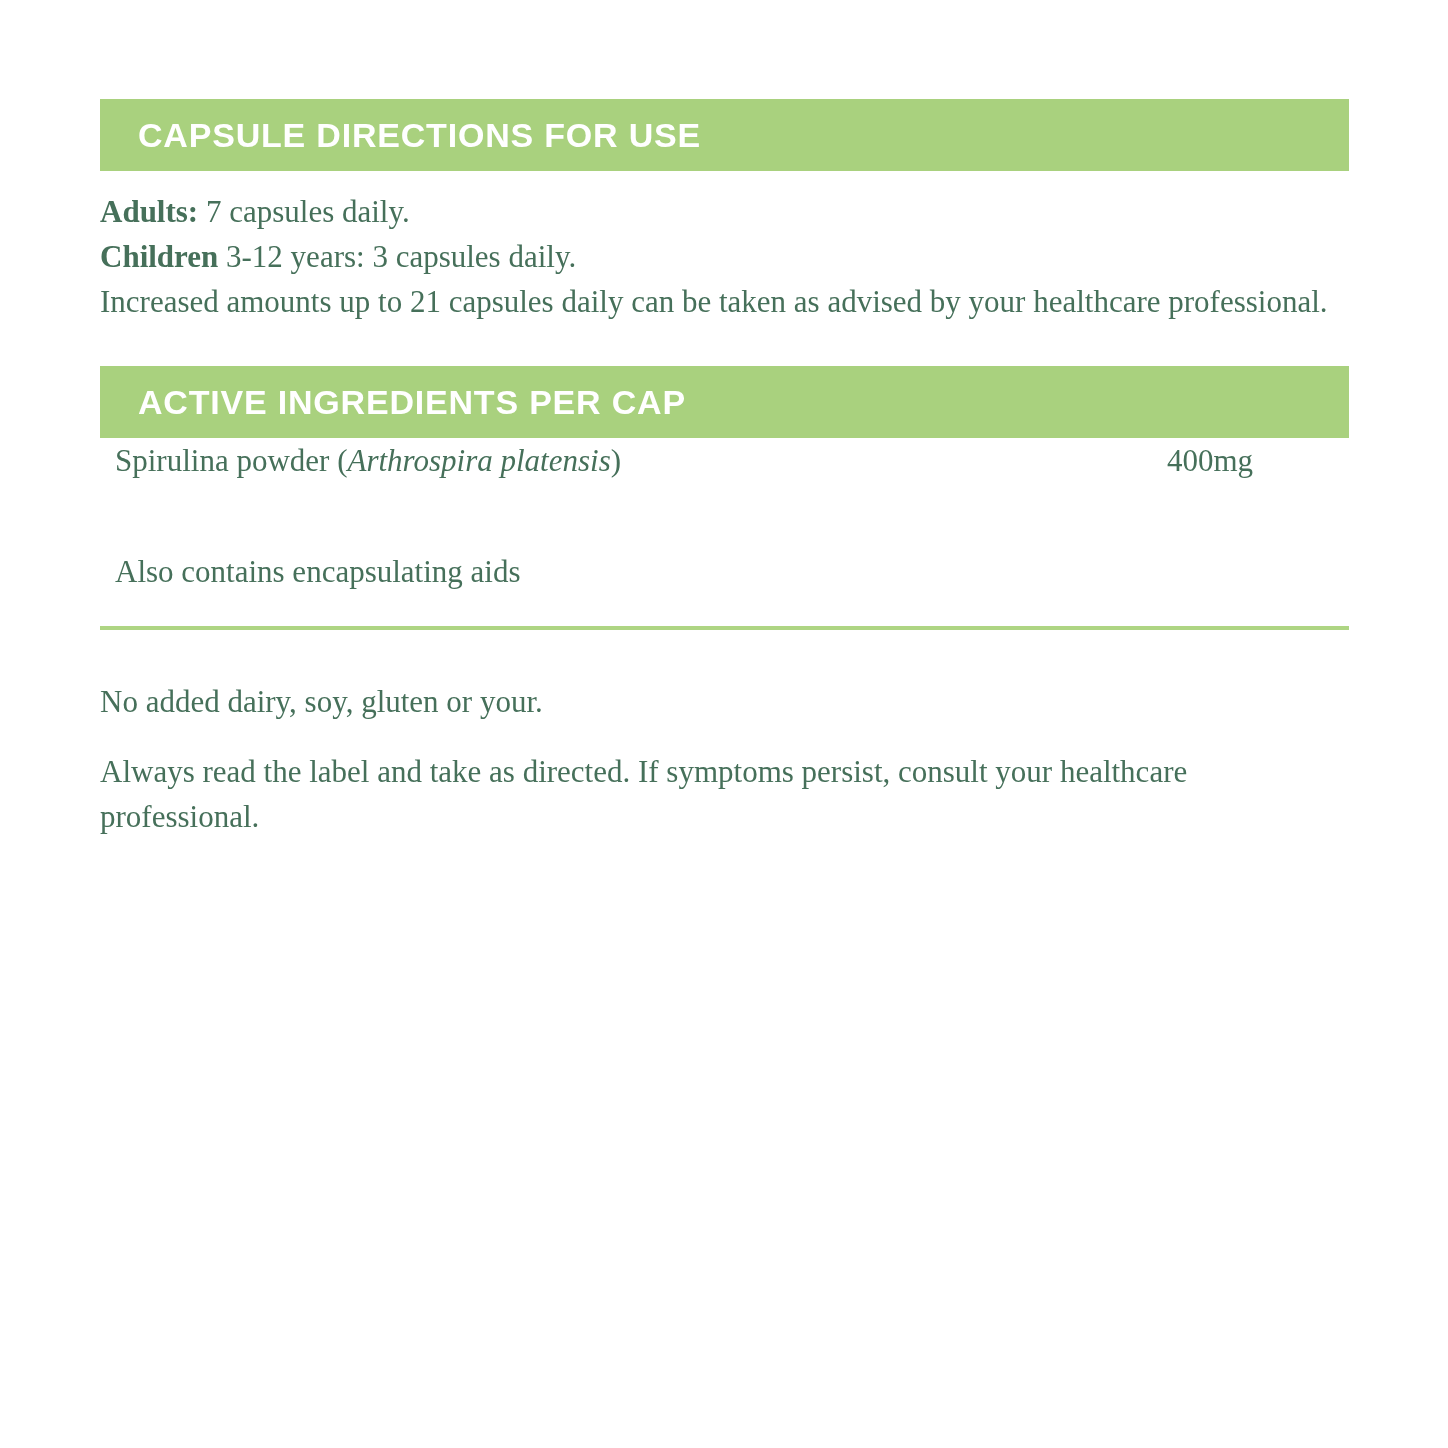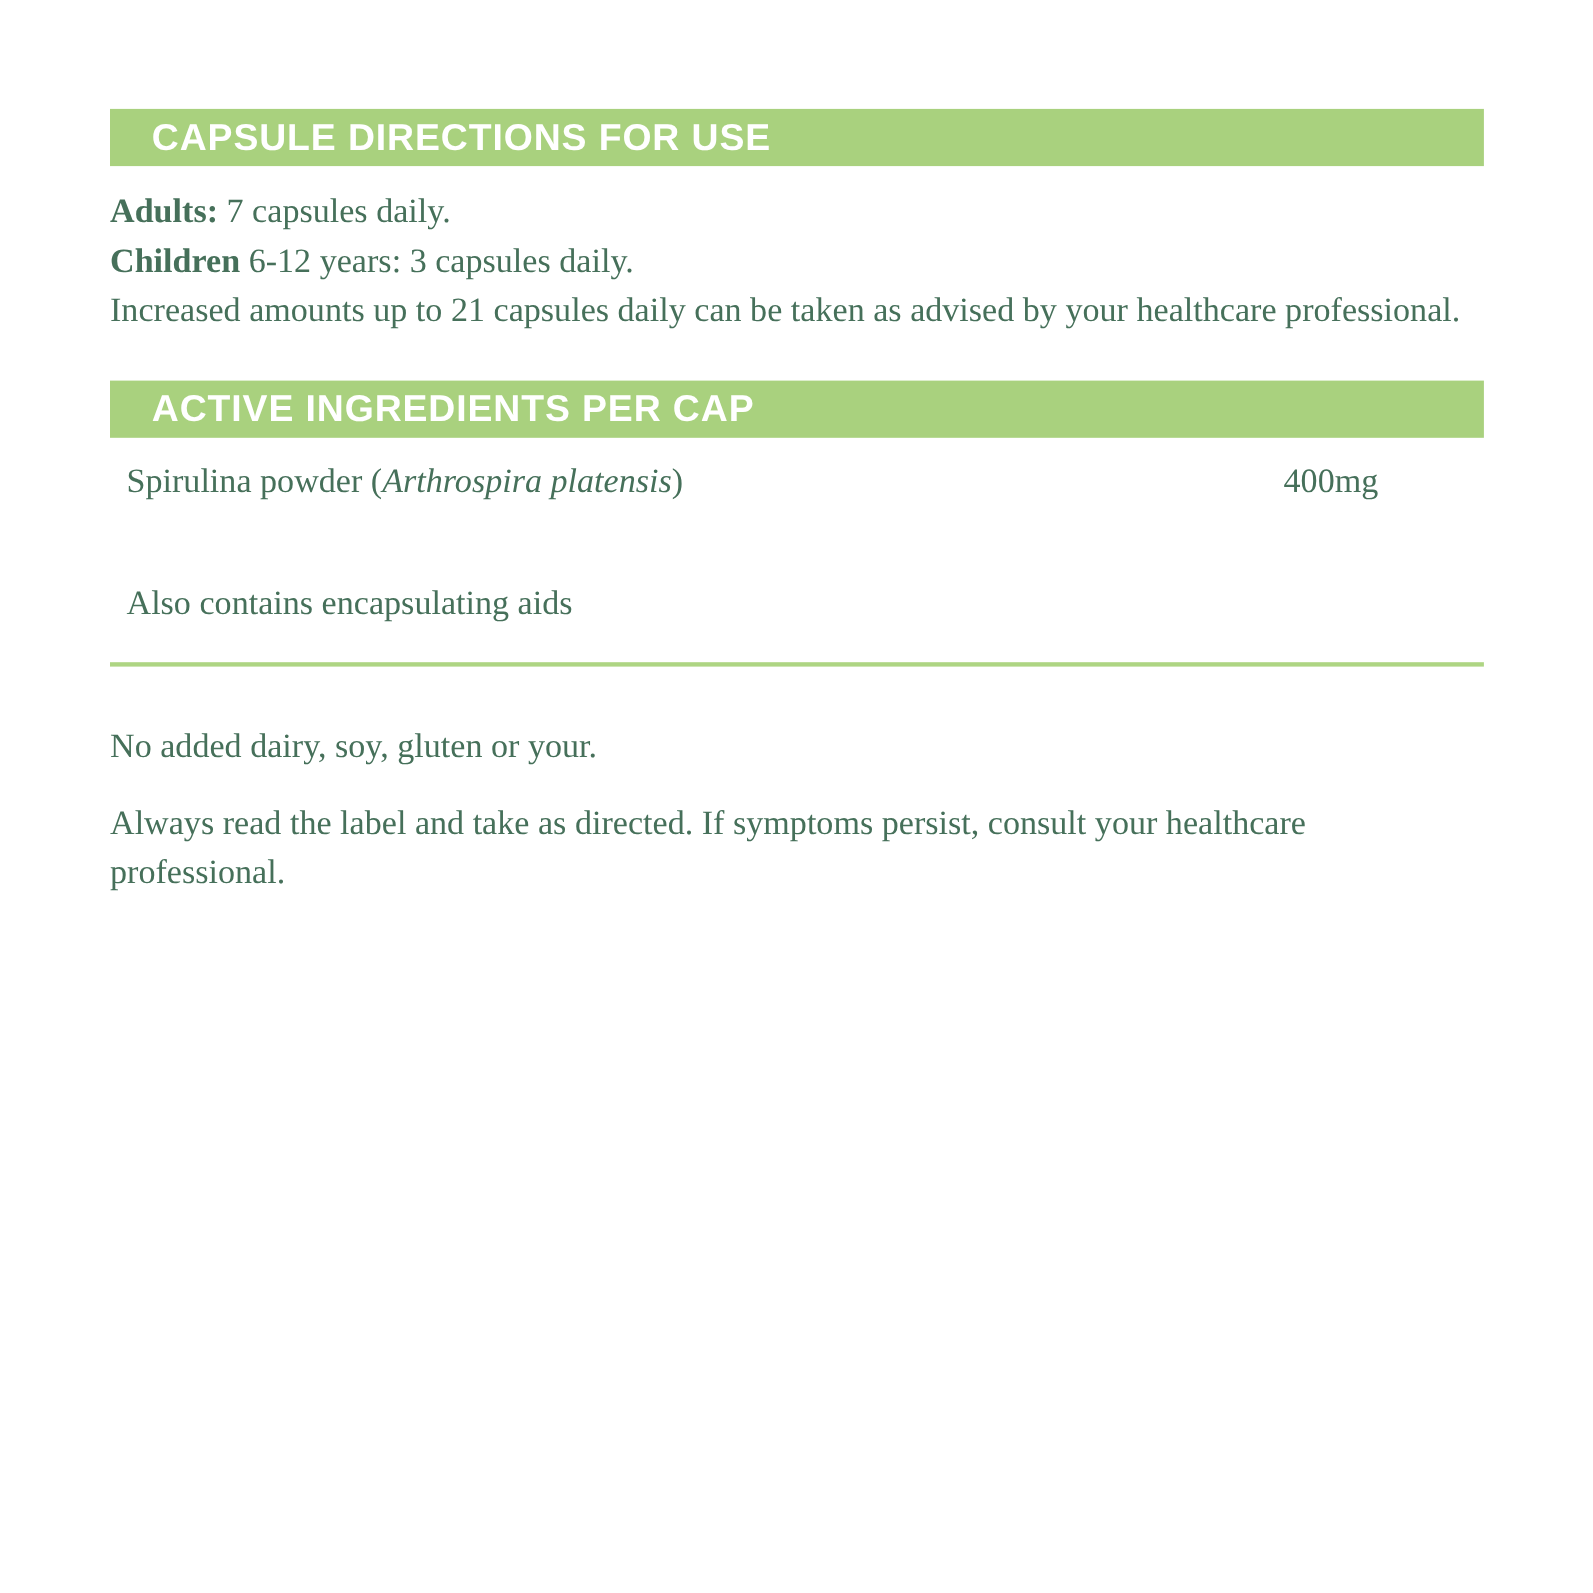--- a/index.html
+++ b/index.html
@@ -16,21 +16,21 @@
   }
   .label-panel {
     position: absolute;
     left: 100px;
     top: 99px;
     width: 1249px;
     color: #46705a;
   }
   .banner {
     background: #a9d17e;
-    height: 52px;
+    height: 72px;
     display: flex;
     align-items: center;
     padding-left: 38px;
     box-sizing: border-box;
   }
   .banner-title {
     color: #ffffff;
     font-weight: 700;
     font-size: 34px;
     letter-spacing: 0.8px;
@@ -42,21 +42,20 @@
     font-family: Liberation Serif, serif;
   }
   .directions-block {
     margin-top: 18px;
   }
   .banner-ingredients {
     margin-top: 42px;
     text-align: center;
   }
   .ingredient-row {
-    margin-top: 16px;
     display: flex;
     justify-content: space-between;
     padding-left: 15px;
     padding-right: 96px;
   }
   .ingredients-note {
     margin-top: 66px;
     padding-left: 15px;
   }
   .divider {
@@ -79,21 +78,21 @@
 
   <div class="banner">
     <span class="banner-title">CAPSULE DIRECTIONS FOR USE</span>
   </div>
 
   <div class="body-text directions-block">
     <div>
       <span class="bold-term">Adults:</span><span> 7 capsules daily.</span>
     </div>
     <div>
-      <span class="bold-term">Children</span><span> 6-12 years: 3 capsules daily.</span>
+      <span class="bold-term">Children</span><span> 3-12 years: 3 capsules daily.</span>
     </div>
     <div>Increased amounts up to 21 capsules daily can be taken as advised by your healthcare professional.</div>
   </div>
 
   <div class="banner banner-ingredients">
     <span class="banner-title">ACTIVE INGREDIENTS PER CAP</span>
   </div>
 
   <div class="body-text ingredient-row">
     <span>

